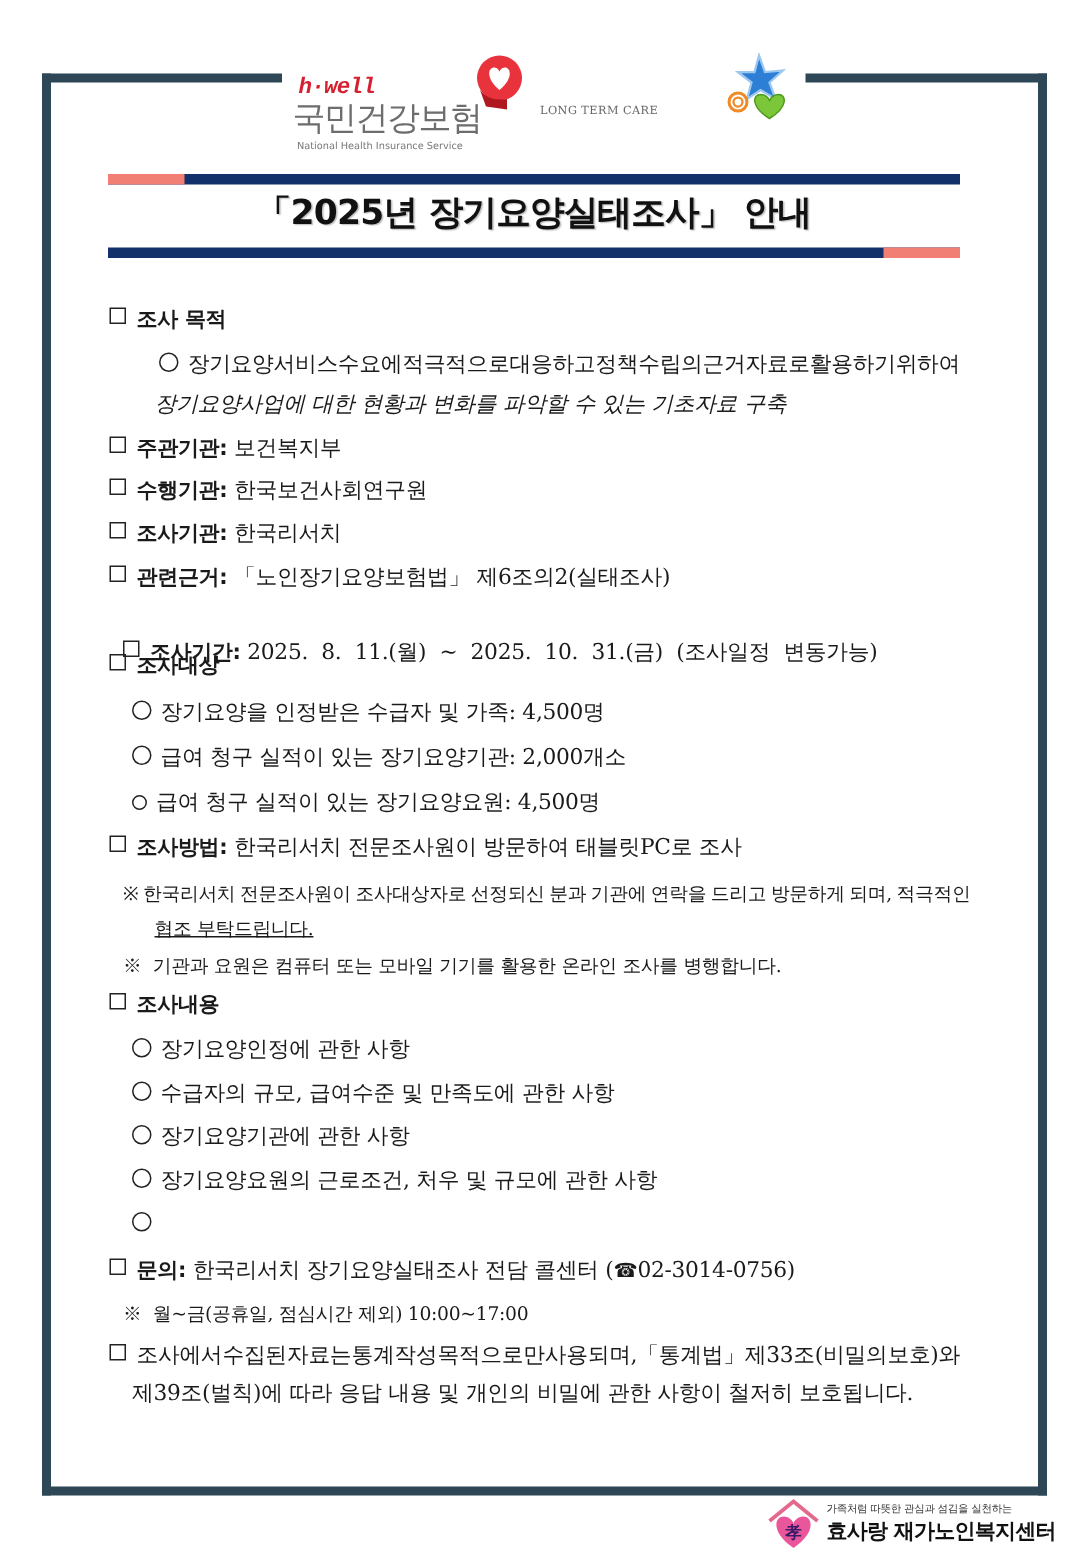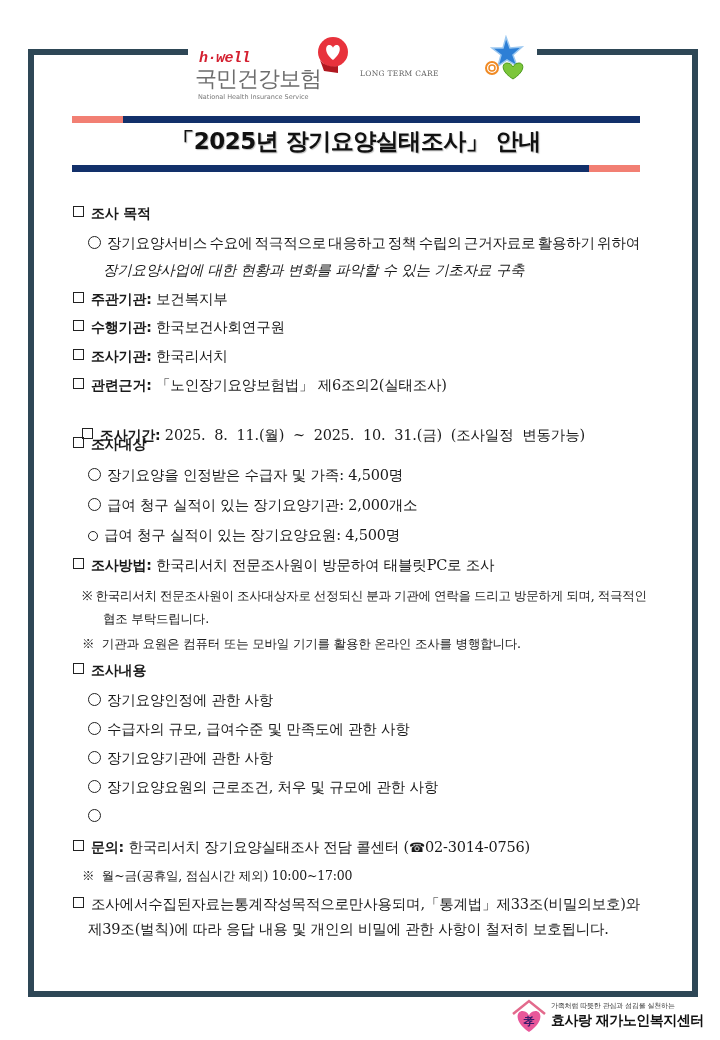--- a/index.html
+++ b/index.html
@@ -95,21 +95,21 @@
   </div>
 <div class="title">「2025년 장기요양실태조사」 안내</div>
 <div class="bar bar-bottom">
     <div class="accent"></div>
   </div>
 
 <div class="line" style="top:203px;">
   <span class="sq"></span><span class="lbl">조사 목적</span>
 </div>
 <div class="line sub" style="top:233px;">
-  <span style="display:flex; width:552px; justify-content:space-between; align-items:center;">
+  <span style="display:flex; width:552px; justify-content:flex-end; align-items:center;">
     <span><span class="circ"></span><span>장기요양서비스</span></span>
     <span>수요에</span>
     <span>적극적으로</span>
     <span>대응하고</span>
     <span>정책</span>
     <span>수립의</span>
     <span>근거자료로</span>
     <span>활용하기</span>
     <span>위하여</span>
   </span>
@@ -162,21 +162,21 @@
     <span>선정되신</span>
     <span>분과</span>
     <span>기관에</span>
     <span>연락을</span>
     <span>드리고</span>
     <span>방문하게</span>
     <span>되며,</span>
     <span>적극적인</span>
   </span>
 </div>
-<div class="line note-cont" style="top:609px;">협조 부탁드립니다.</div>
+<div class="line note-cont" style="top:609px;text-decoration:underline;">협조 부탁드립니다.</div>
 <div class="line note" style="top:634px; white-space:pre;">※  기관과 요원은 컴퓨터 또는 모바일 기기를 활용한 온라인 조사를 병행합니다.</div>
 
 <div class="line" style="top:660px;">
   <span class="sq"></span><span class="lbl">조사내용</span>
 </div>
 <div class="line sub" style="top:690px;">
   <span class="circ"></span><span>장기요양인정에 관한 사항</span>
 </div>
 <div class="line sub" style="top:719px;">
   <span class="circ"></span><span>수급자의 규모, 급여수준 및 만족도에 관한 사항</span>

